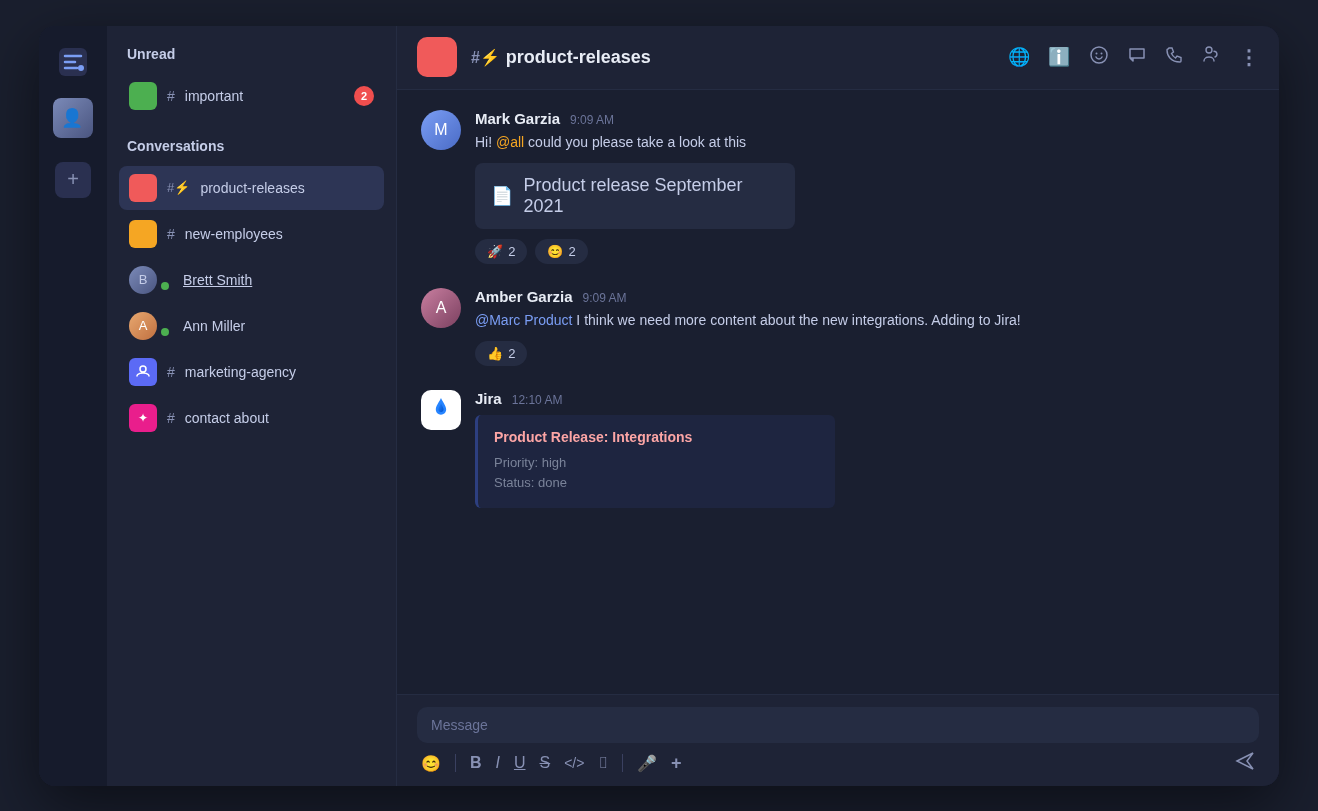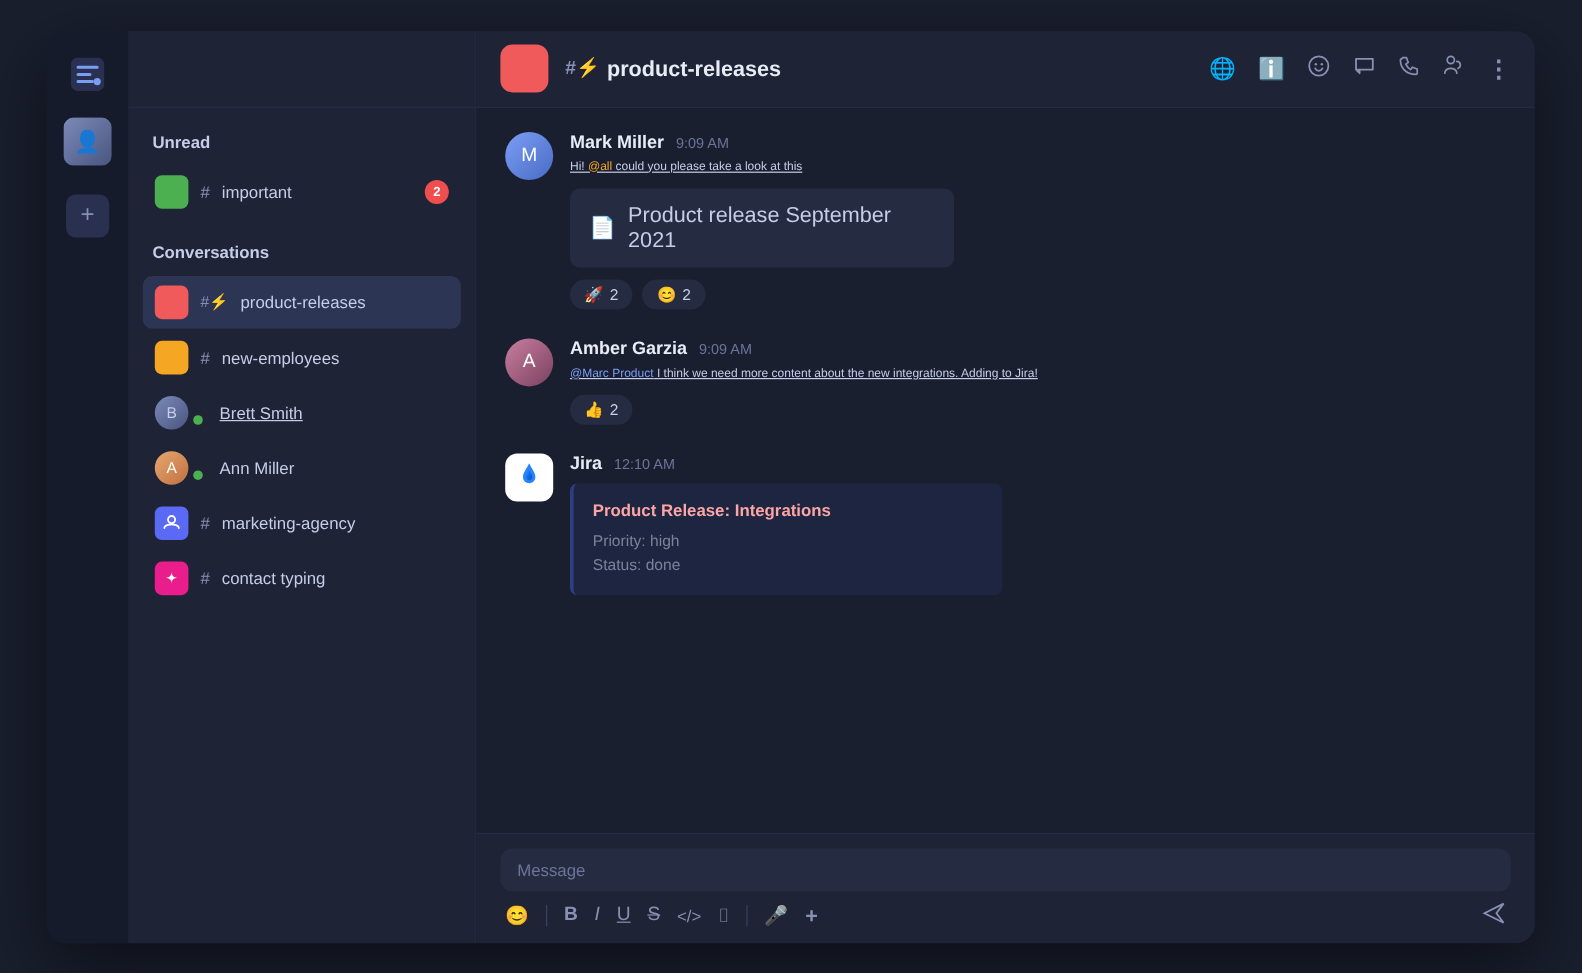--- a/index.html
+++ b/index.html
@@ -74,21 +74,20 @@
       font-size: 20px;
       cursor: pointer;
       margin-top: 8px;
     }
     
     .sidebar {
       width: 290px;
       background: #1e2336;
       border-right: 1px solid #252c42;
       display: flex;
-      flex-direction: column;
       padding: 0;
       flex-shrink: 0;
     }
     .sidebar-header {
       height: 64px;
       border-bottom: 1px solid #252c42;
     }
     .sidebar-content {
       padding: 20px 12px;
       flex: 1;
@@ -231,24 +230,23 @@
     .msg-author {
       font-size: 15px;
       font-weight: 600;
       color: #e8ecf5;
     }
     .msg-time {
       font-size: 12px;
       color: #6b7499;
     }
     .msg-text {
-      font-size: 10px;
+      font-size: 14px;
       color: #c5cde8;
       line-height: 1.5;
-      text-decoration: underline;
     }
     .msg-text .mention-all {
       color: #f5a623;
       font-weight: 500;
     }
     .msg-text .mention-user {
       color: #7b9ef5;
       font-weight: 500;
     }
     .attachment {
@@ -431,21 +429,21 @@
               <path d="M2 12s0-3 6-3 6 3 6 3M5 5a3 3 0 106 0 3 3 0 00-6 0z" stroke="white" stroke-width="1.5" fill="none" stroke-linecap="round"></path>
             </svg>
         </div>
         <span class="hash-symbol">#</span>
         <span class="channel-name">marketing-agency</span>
       </div>
 
       <div class="channel-item">
         <div class="channel-icon-dot" style="background:#e91e8c; border-radius:6px; font-size:12px; color:#fff; display:flex;align-items:center;justify-content:center;">✦</div>
         <span class="hash-symbol">#</span>
-        <span class="channel-name">contact typing</span>
+        <span class="channel-name">contact about</span>
       </div>
 
     </div>
   </div>
 
   <div class="main">
 
     <div class="main-header">
       <div class="channel-avatar" style="background:#f05a5a;border-radius:10px;width:40px;height:40px;"></div>
       <div class="header-channel-name">
@@ -481,21 +479,21 @@
         <span class="header-icon" style="font-size:20px;font-weight:bold;color:#8891b4;">⋮</span>
       </div>
     </div>
 
     <div class="messages-area">
 
       <div class="message">
         <div class="msg-avatar avatar-mark" style="background:linear-gradient(135deg,#7b9ef5,#4a6bc5);border-radius:50%;width:40px;height:40px;display:flex;align-items:center;justify-content:center;color:#fff;font-size:16px;flex-shrink:0;">M</div>
         <div class="msg-content">
           <div class="msg-header">
-            <span class="msg-author">Mark Miller</span>
+            <span class="msg-author">Mark Garzia</span>
             <span class="msg-time">9:09 AM</span>
           </div>
           <div class="msg-text">
             Hi! <span class="mention-all">@all</span> could you please take a look at this
           </div>
           <div class="attachment">
             <span class="attachment-icon">📄</span>
             <span class="attachment-name">Product release September 2021</span>
           </div>
           <div class="reactions">

